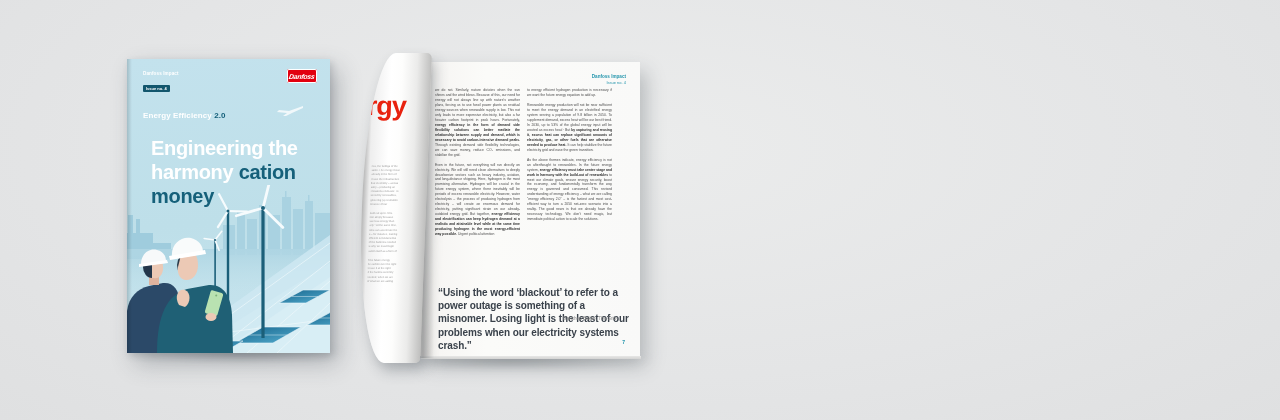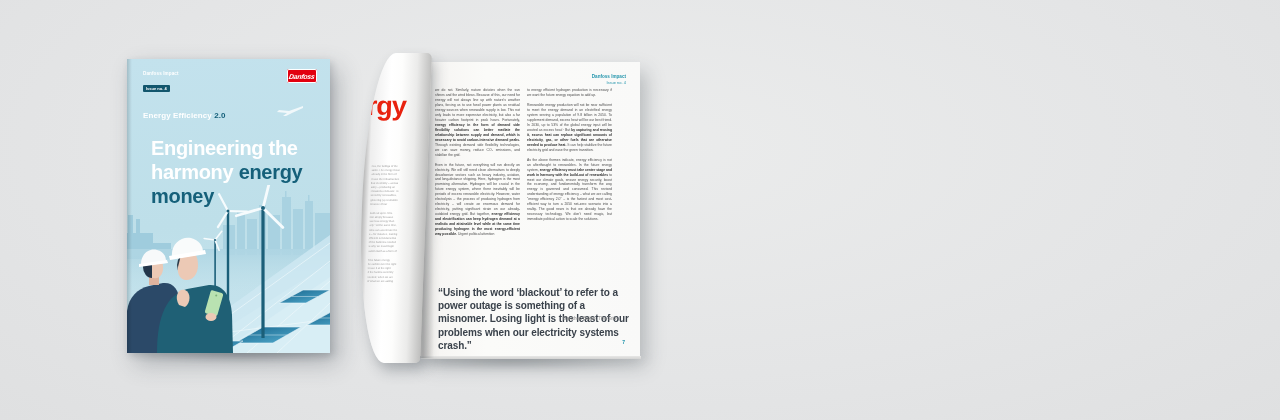--- a/index.html
+++ b/index.html
@@ -79,21 +79,21 @@
     </div>
     <div class="logo">
       <span>Danfoss</span>
     </div>
     <svg class="plane" width="28" height="12" viewBox="0 0 28 12">
       <path d="M27 1 L13 6 L3 5 L1 7 L11 8 L7 11 L10 11 L16 8 L27 3 Z" fill="rgba(255,255,255,.85)"></path>
     </svg>
     <div class="eyebrow"><span class="c-white">Energy Efficiency </span><span class="c-dark">2.0</span></div>
     <h1 class="title">
       <div><span class="c-white">Engineering the</span></div>
-      <div><span class="c-white">harmony </span><span class="c-dark">energy</span></div>
+      <div><span class="c-white">harmony </span><span class="c-dark">cation</span></div>
       <div><span class="c-dark">money</span></div>
     </h1>
 
     <svg class="illus" width="203" height="168" viewBox="0 0 203 168">
       <defs>
         <linearGradient id="panelG" x1="0" y1="0" x2="1" y2="1">
           <stop offset="0" stop-color="#16648c"></stop>
             <stop offset="1" stop-color="#55aed0"></stop>
         </linearGradient>
         <linearGradient id="bandG" x1="0" y1="0" x2="0" y2="1">

